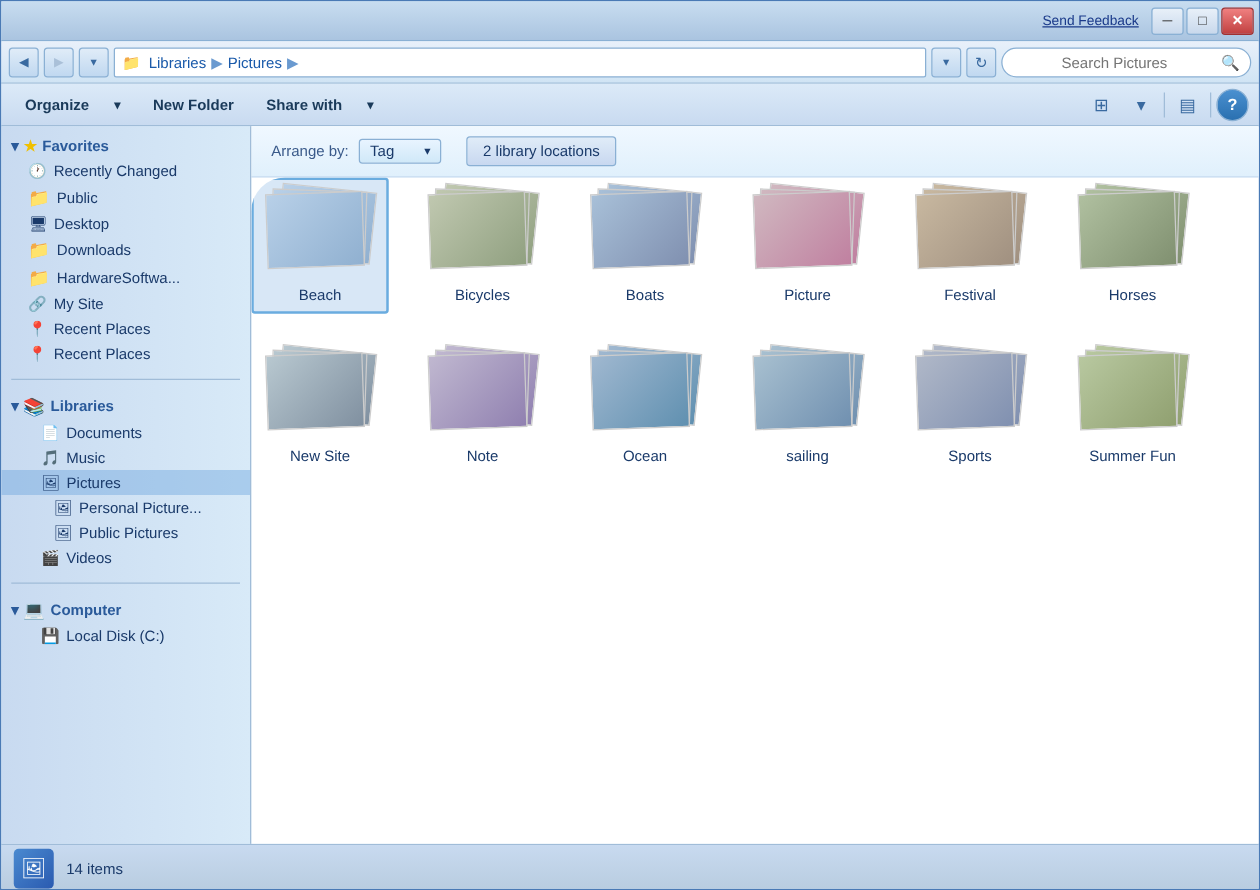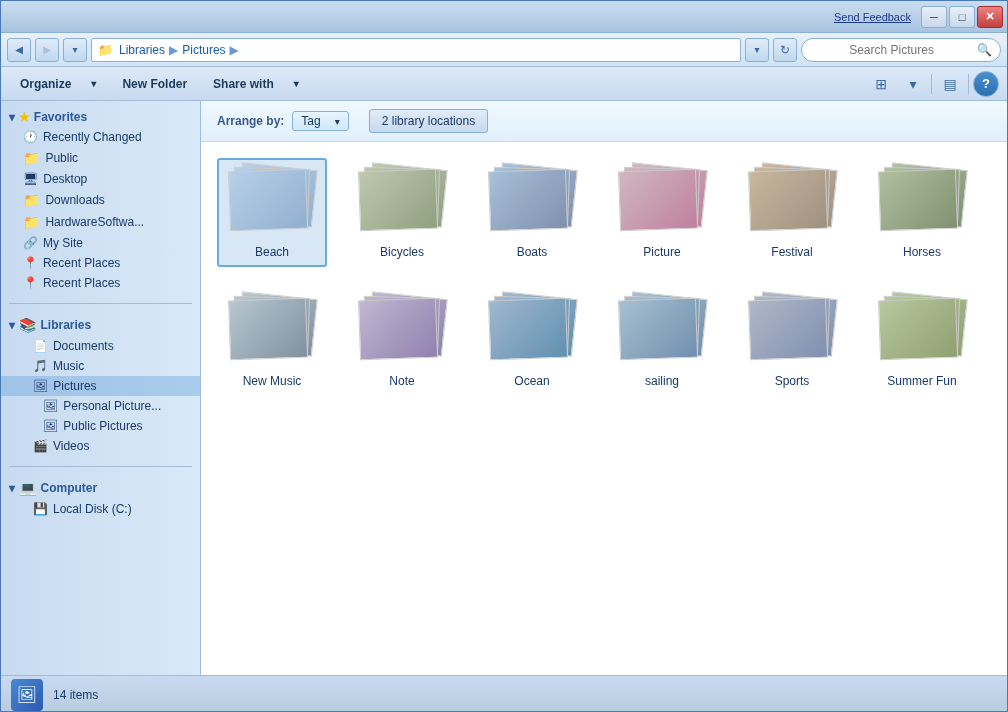--- a/index.html
+++ b/index.html
@@ -249,54 +249,53 @@
     .library-title {
       font-size: 20px;
       color: #1a3a6a;
       font-weight: 300;
       flex: 1;
     }
     .arrange-label {
       font-size: 12px;
       color: #3a5a8a;
       margin-right: 8px;
-      font-weight: bold;
     }
     .arrange-dropdown {
       display: flex;
       align-items: center;
       border: 1px solid #8ab0d4;
       border-radius: 3px;
       background: linear-gradient(to bottom, #e8f4ff, #d0e8f8);
       padding: 2px 8px;
       cursor: pointer;
       font-size: 12px;
       color: #1a3a6a;
-      gap: 14px;
+      gap: 24px;
     }
     .library-locations-btn {
       margin-left: 20px;
       padding: 4px 12px;
       border: 1px solid #8ab0d4;
       border-radius: 3px;
       background: linear-gradient(to bottom, #e0ecf8, #c8d8f0);
       cursor: pointer;
       font-size: 12px;
       color: #1a3a6a;
     }
 
     
     .folders-grid {
       flex: 1;
       overflow-y: auto;
-      padding: 16px;
       display: flex;
       flex-wrap: wrap;
       align-content: flex-start;
       gap: 20px;
+      border-radius: 27px;
     }
     .folders-grid::-webkit-scrollbar { width: 8px; }
     .folders-grid::-webkit-scrollbar-track { background: #f0f4f8; }
     .folders-grid::-webkit-scrollbar-thumb { background: #a0bcd8; border-radius: 4px; }
 
     .folder-item {
       display: flex;
       flex-direction: column;
       align-items: center;
       width: 110px;
@@ -600,21 +599,21 @@
             <div class="folder-img fi-front fi-horses"></div>
           </div>
           <div class="folder-name">Horses</div>
         </div>
         <div class="folder-item">
           <div class="folder-stack">
             <div class="folder-img fi-back2 fi-newyork"></div>
             <div class="folder-img fi-back1 fi-newyork"></div>
             <div class="folder-img fi-front fi-newyork"></div>
           </div>
-          <div class="folder-name">New Music</div>
+          <div class="folder-name">New Site</div>
         </div>
         <div class="folder-item">
           <div class="folder-stack">
             <div class="folder-img fi-back2 fi-note"></div>
             <div class="folder-img fi-back1 fi-note"></div>
             <div class="folder-img fi-front fi-note"></div>
           </div>
           <div class="folder-name">Note</div>
         </div>
         <div class="folder-item">

